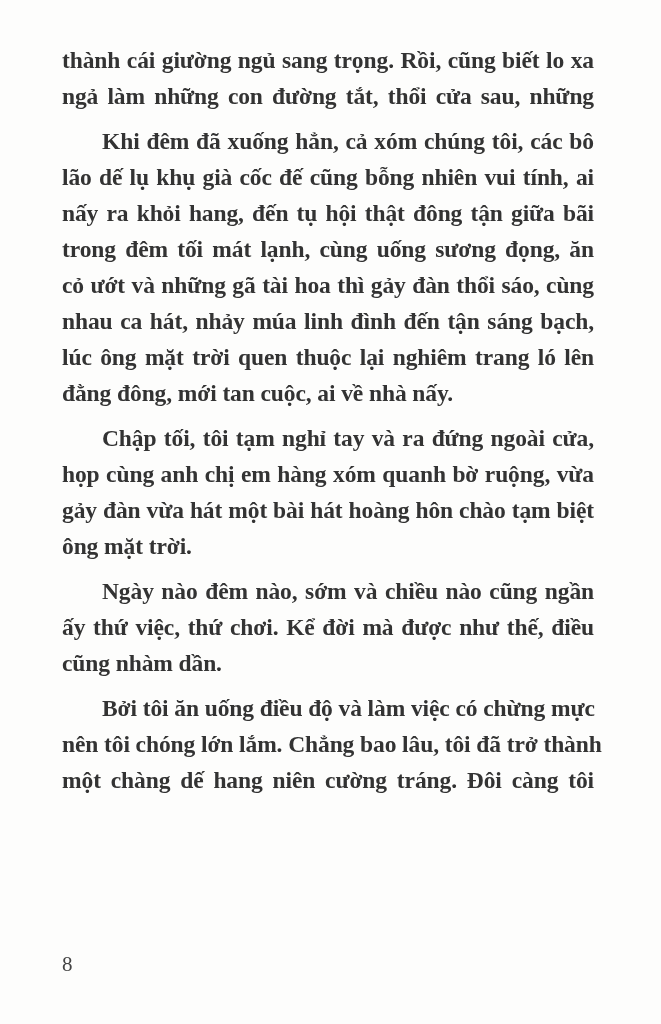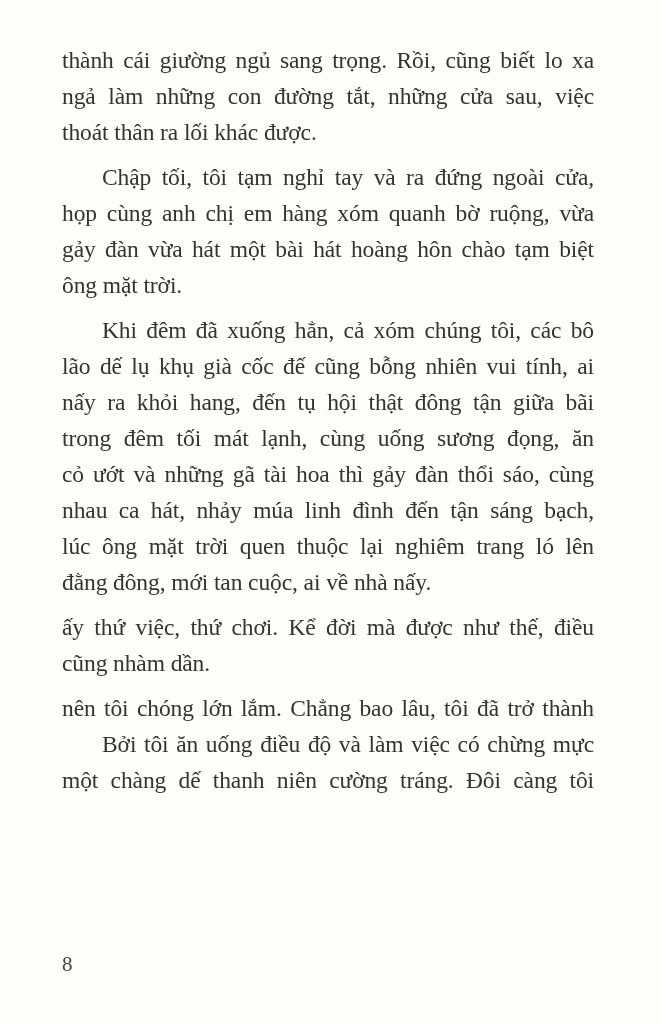--- a/index.html
+++ b/index.html
@@ -17,20 +17,21 @@
       position: absolute;
       left: 62px;
       top: 42px;
       width: 532px;
       font-family: "DejaVu Serif", "Liberation Serif", serif;
       color: #333333;
     }
     .para {
       margin: 0 0 9px 0;
       text-indent: 0;
+      font-weight: bold;
     }
     .line {
       display: block;
       font-family: "Liberation Serif", "DejaVu Serif", serif;
       font-size: 23.5px;
       line-height: 36px;
       height: 36px;
       white-space: nowrap;
       text-align: justify;
       text-align-last: justify;
@@ -52,48 +53,48 @@
       color: #444444;
     }
   </style>
 </head>
 <body>
 
 <div class="page">
 
   <p class="para">
     <span class="line">thành cái giường ngủ sang trọng. Rồi, cũng biết lo xa</span>
-    <span class="line">ngả làm những con đường tắt, những cửa sau, việc</span>
-    <span class="line last">thoát thân ra lối khác được.</span>
-  </p>
-
-  <p class="para">
-    <span class="line indent">Chập tối, tôi tạm nghỉ tay và ra đứng ngoài cửa,</span>
-    <span class="line">họp cùng anh chị em hàng xóm quanh bờ ruộng, vừa</span>
-    <span class="line">gảy đàn vừa hát một bài hát hoàng hôn chào tạm biệt</span>
-    <span class="line last">ông mặt trời.</span>
+    <span class="line">ngả làm những con đường tắt, thổi cửa sau, những</span>
   </p>
 
   <p class="para">
     <span class="line indent">Khi đêm đã xuống hẳn, cả xóm chúng tôi, các bô</span>
     <span class="line">lão dế lụ khụ già cốc đế cũng bỗng nhiên vui tính, ai</span>
     <span class="line">nấy ra khỏi hang, đến tụ hội thật đông tận giữa bãi</span>
     <span class="line">trong đêm tối mát lạnh, cùng uống sương đọng, ăn</span>
     <span class="line">cỏ ướt và những gã tài hoa thì gảy đàn thổi sáo, cùng</span>
     <span class="line">nhau ca hát, nhảy múa linh đình đến tận sáng bạch,</span>
     <span class="line">lúc ông mặt trời quen thuộc lại nghiêm trang ló lên</span>
     <span class="line last">đằng đông, mới tan cuộc, ai về nhà nấy.</span>
   </p>
 
   <p class="para">
+    <span class="line indent">Chập tối, tôi tạm nghỉ tay và ra đứng ngoài cửa,</span>
+    <span class="line">họp cùng anh chị em hàng xóm quanh bờ ruộng, vừa</span>
+    <span class="line">gảy đàn vừa hát một bài hát hoàng hôn chào tạm biệt</span>
+    <span class="line last">ông mặt trời.</span>
+  </p>
+
+  <p class="para">
+    <span class="line indent">Ngày nào đêm nào, sớm và chiều nào cũng ngần</span>
     <span class="line">ấy thứ việc, thứ chơi. Kể đời mà được như thế, điều</span>
     <span class="line last">cũng nhàm dần.</span>
   </p>
 
   <p class="para">
+    <span class="line indent">Bởi tôi ăn uống điều độ và làm việc có chừng mực</span>
     <span class="line">nên tôi chóng lớn lắm. Chẳng bao lâu, tôi đã trở thành</span>
-    <span class="line indent">Bởi tôi ăn uống điều độ và làm việc có chừng mực</span>
-    <span class="line">một chàng dế thanh niên cường tráng. Đôi càng tôi</span>
+    <span class="line">một chàng dế hang niên cường tráng. Đôi càng tôi</span>
   </p>
 
 </div>
 
 <div class="page-number">8</div>
 
 </body></html>

